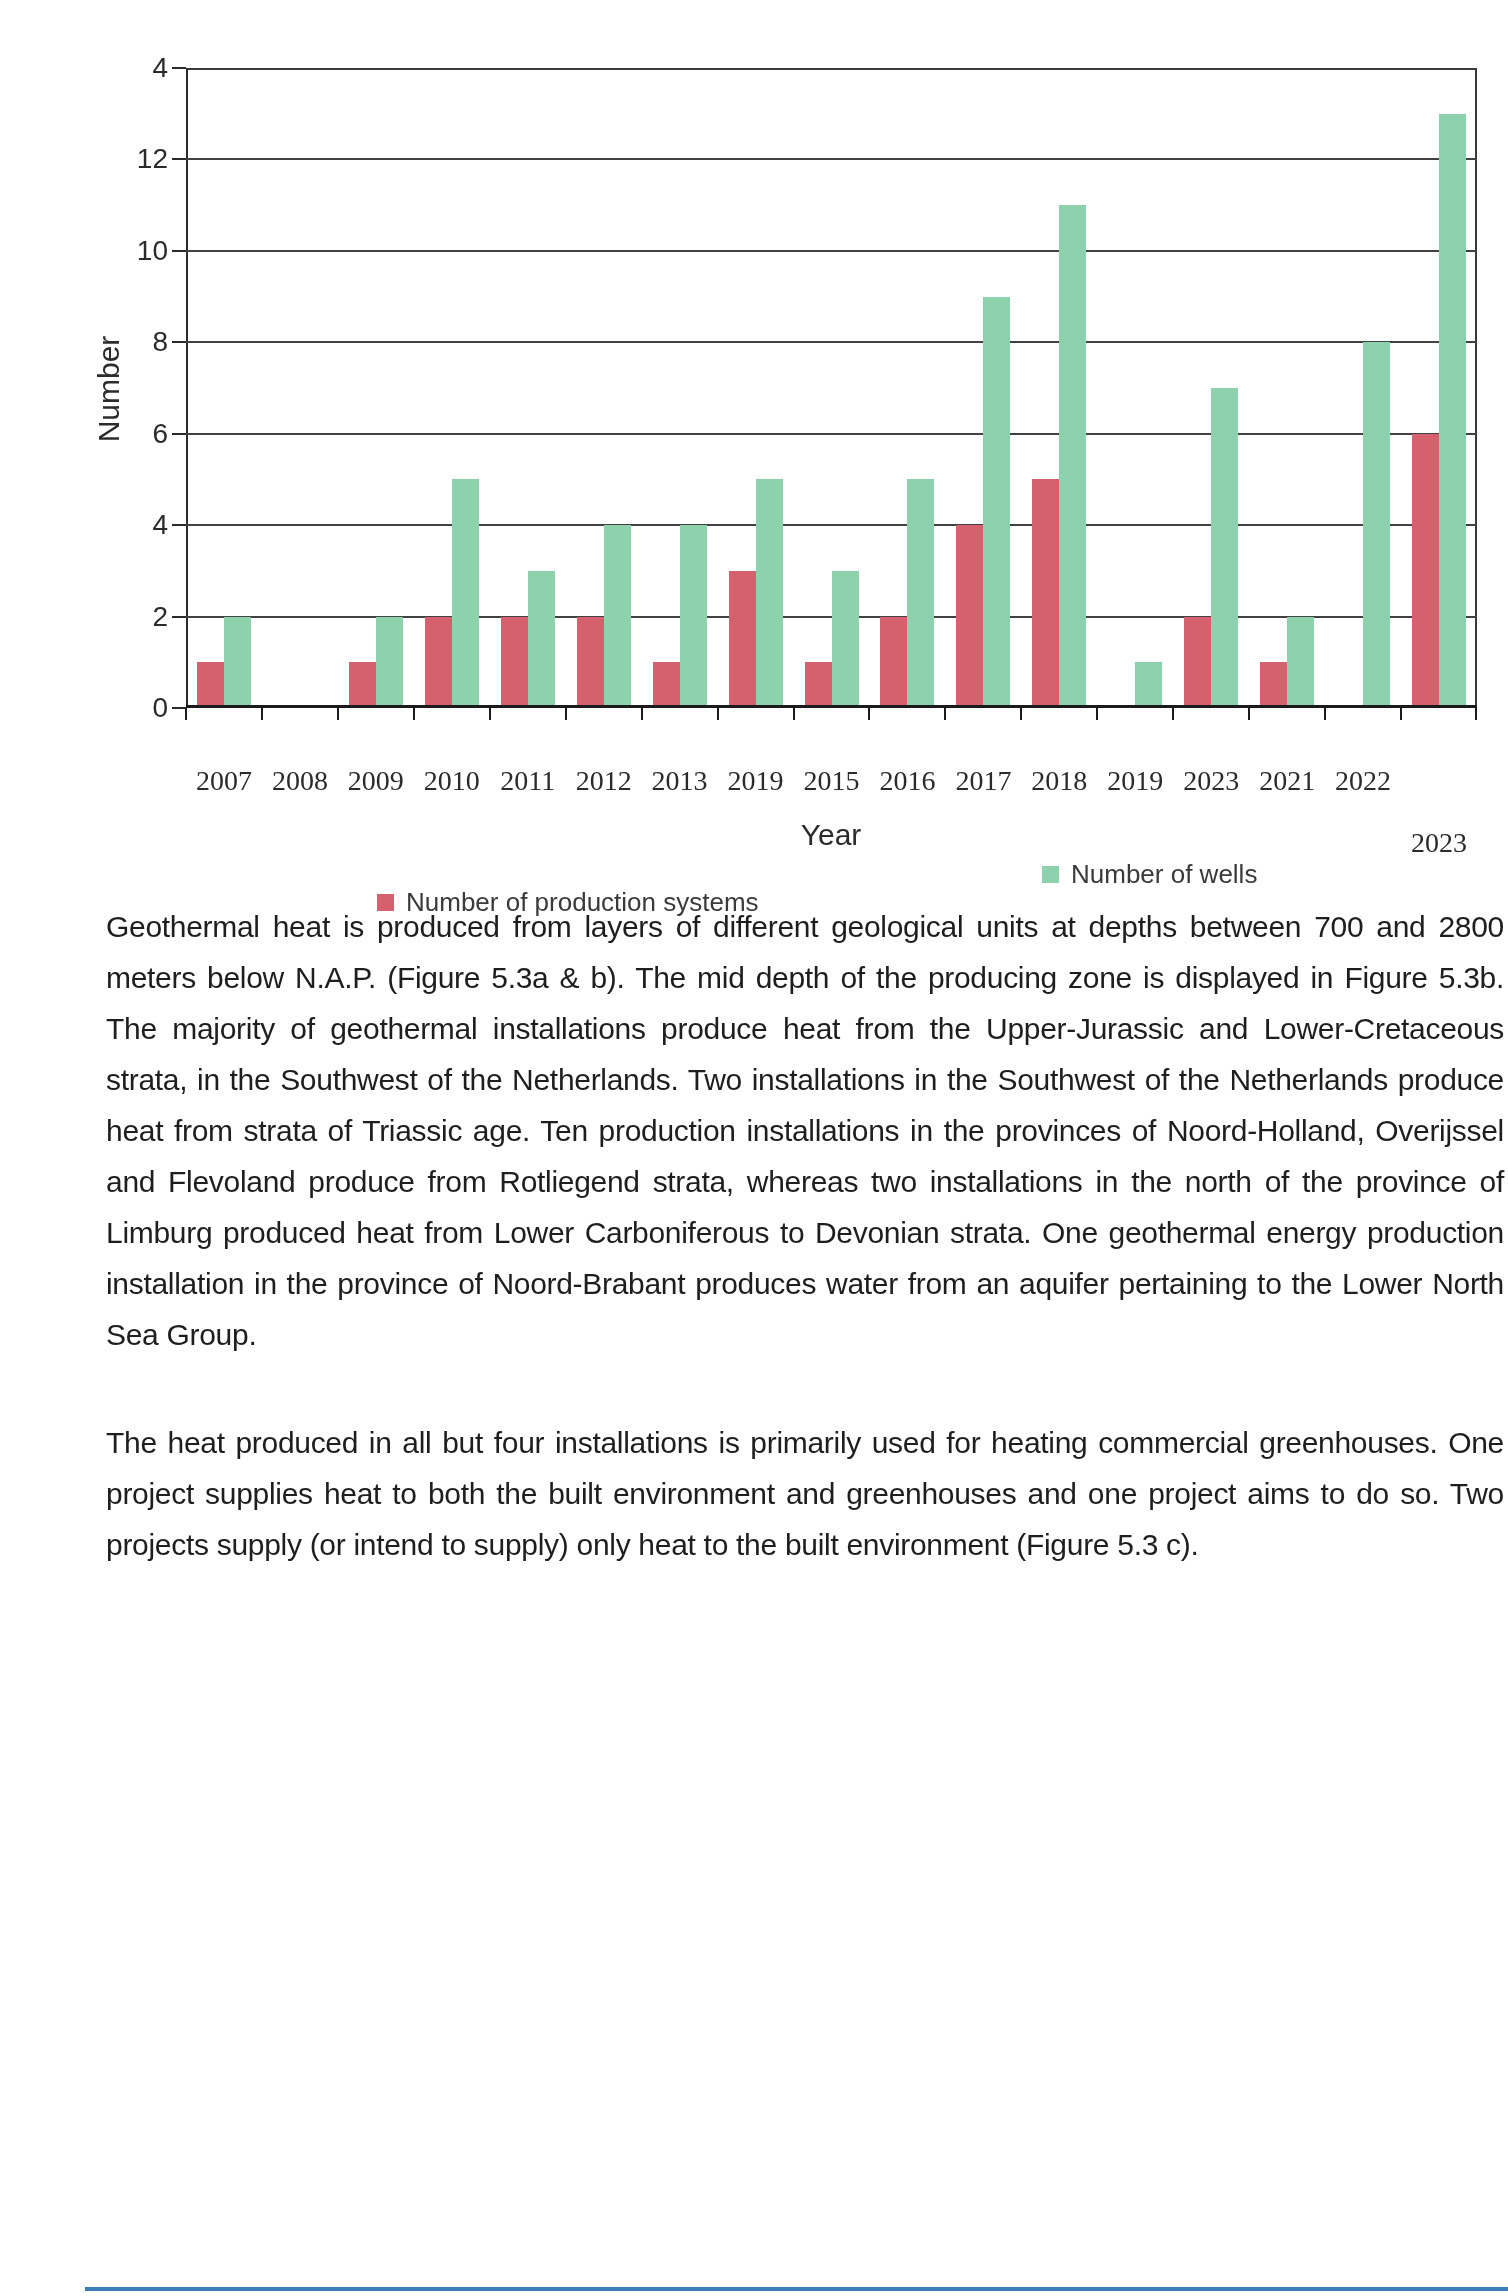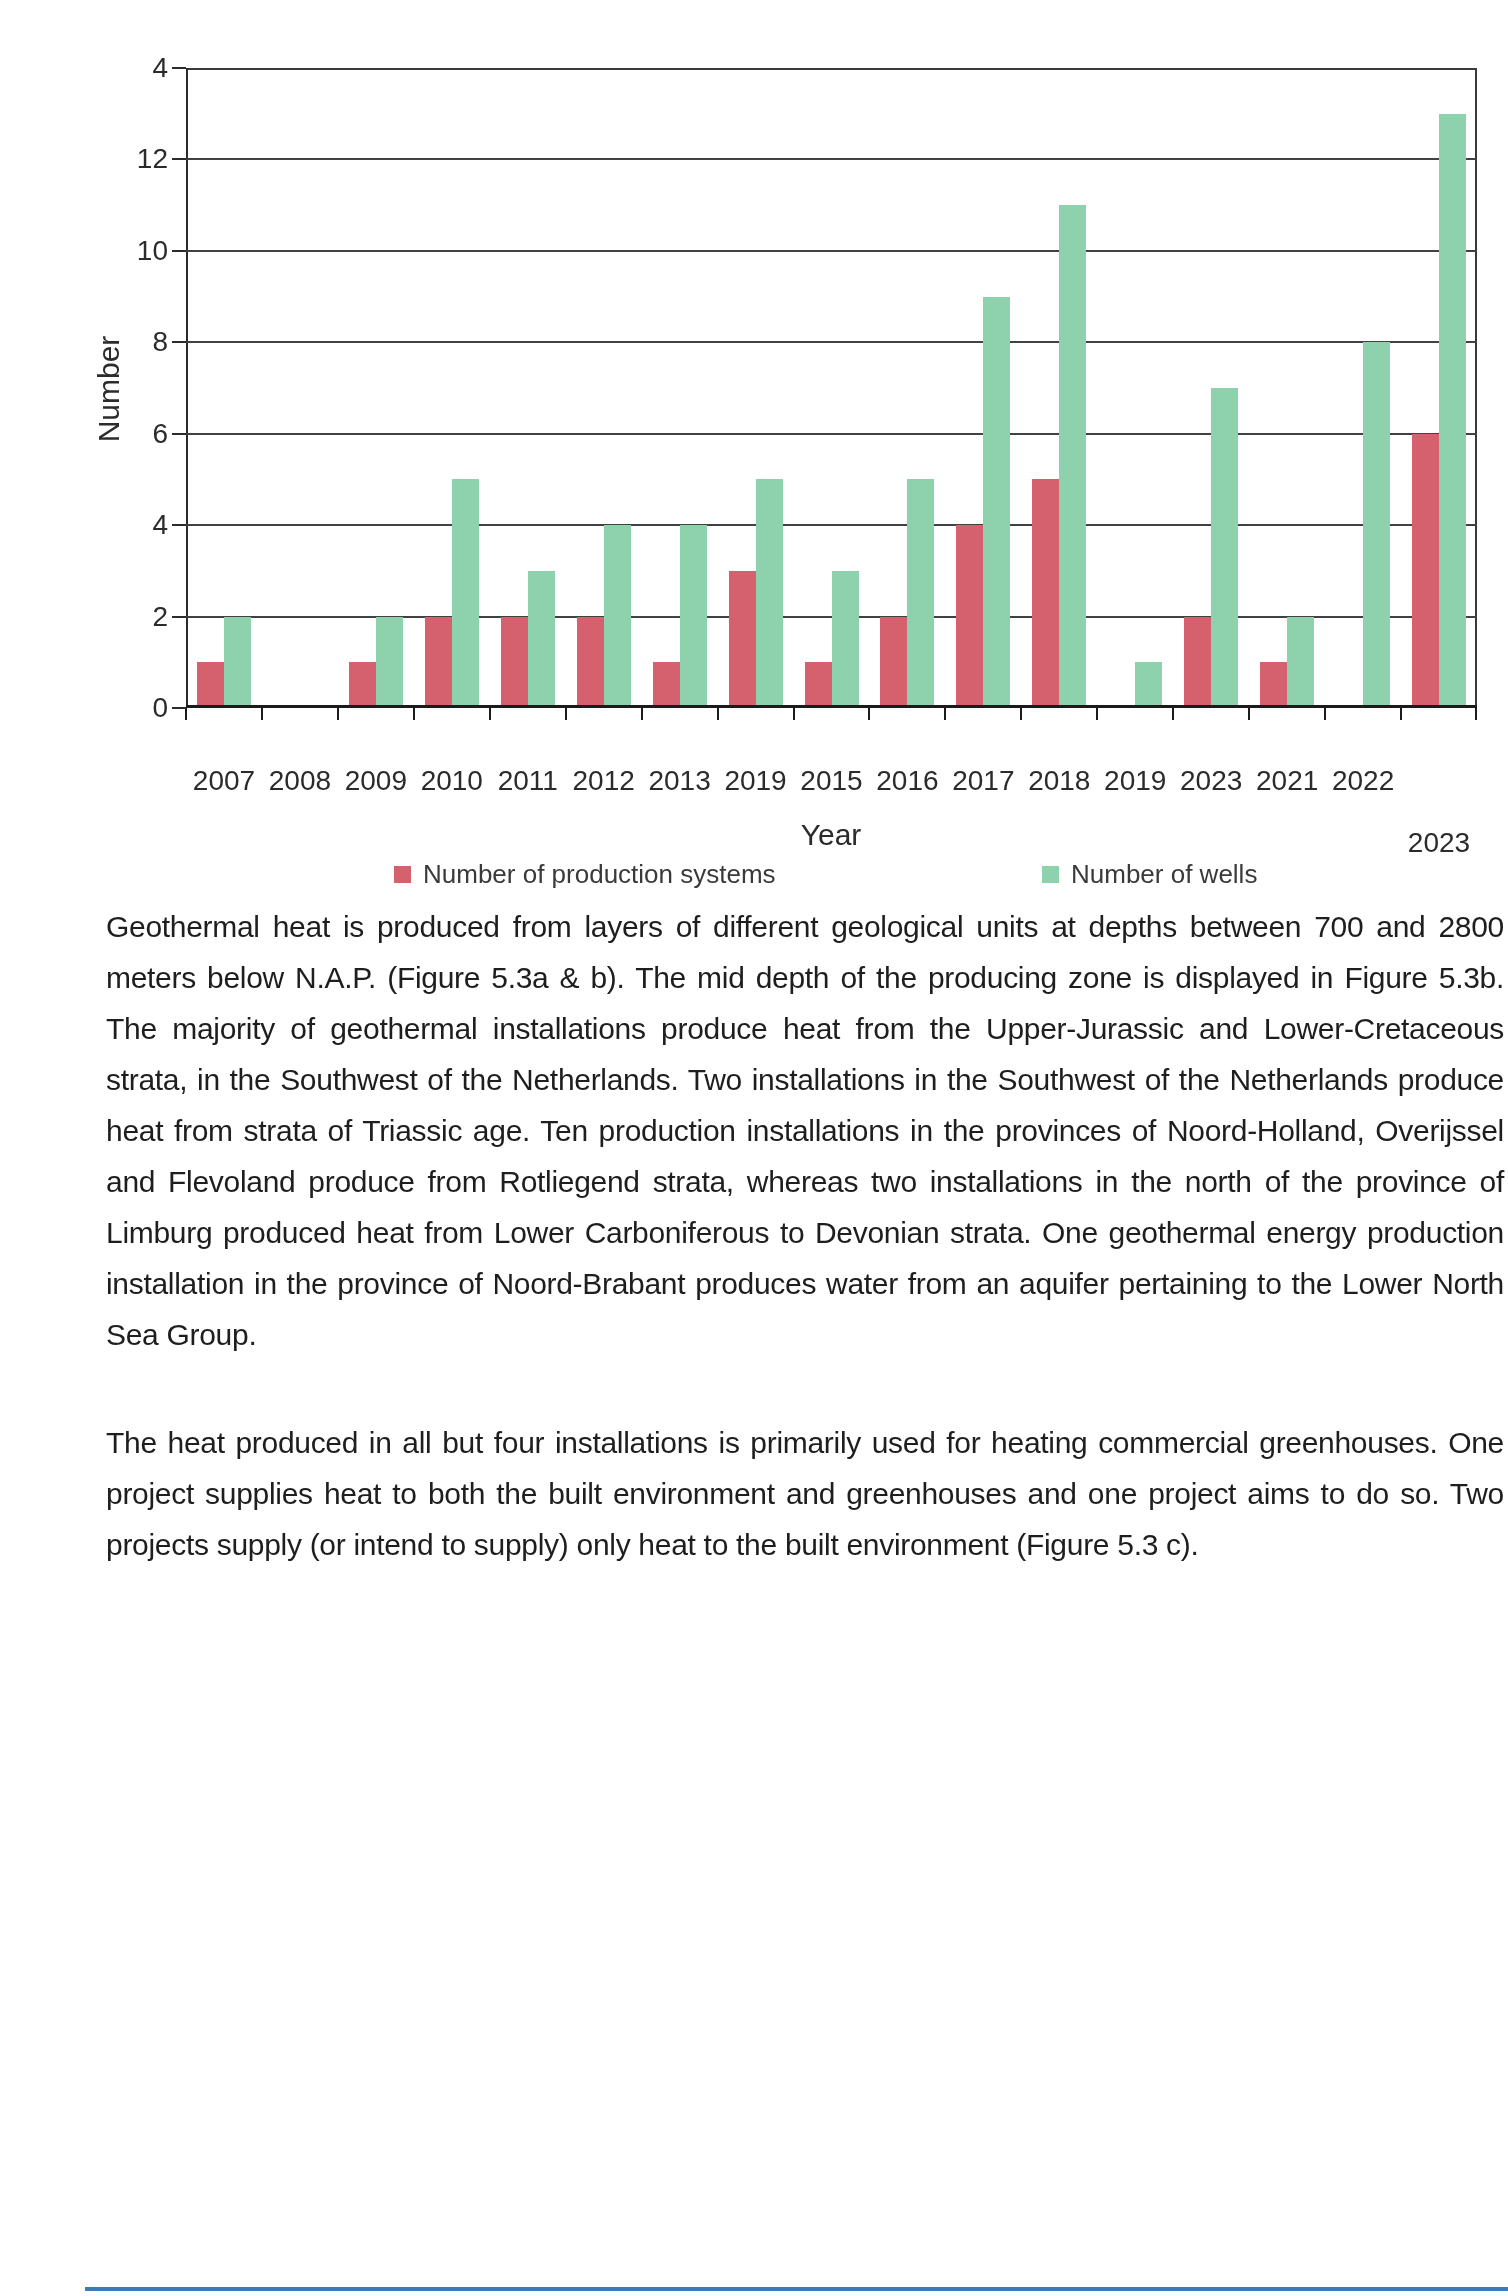--- a/index.html
+++ b/index.html
@@ -15,21 +15,21 @@
   .plot{position:absolute;left:186px;top:68px;width:1291px;height:640px;}
   .plot .frame-top   {position:absolute;left:0;top:0;width:100%;height:2px;background:#3a3a3a;}
   .plot .frame-right {position:absolute;right:0;top:0;width:2px;height:100%;background:#3a3a3a;}
   .plot .frame-left  {position:absolute;left:0;top:0;width:2px;height:100%;background:#2b2b2b;}
   .plot .frame-bottom{position:absolute;left:0;bottom:0;width:100%;height:3px;background:#1b1b1b;z-index:3;}
   .gridline{position:absolute;left:0;width:100%;height:2px;background:#414141;z-index:0;}
   .bar{position:absolute;bottom:0;z-index:2;}
   .ytick{position:absolute;width:14px;height:2px;background:#2b2b2b;}
   .xtick{position:absolute;width:2px;height:12px;background:#1b1b1b;}
   .ylabel{position:absolute;width:60px;text-align:right;font-size:28px;line-height:30px;color:#2b2b2b;}
-  .xlabel{position:absolute;width:90px;text-align:center;font-size:28px;line-height:30px;color:#2b2b2b;}
+  .xlabel{position:absolute;width:90px;text-align:center;font-size:28px;line-height:30px;color:#2b2b2b;font-family:Liberation Serif, serif;}
   .axis-title-y{
     position:absolute;left:43px;top:373px;width:130px;height:32px;
     transform:rotate(-90deg);transform-origin:center;
     font-size:30px;text-align:center;color:#2b2b2b;
   }
   .axis-title-x{
     position:absolute;left:731px;top:818px;width:200px;
     font-size:30px;text-align:center;color:#2b2b2b;
   }
   .legend{position:absolute;left:0;top:860px;width:100%;height:30px;}
@@ -154,21 +154,21 @@
         <div class="xlabel" style="left: 1090.26px; top: 766px;">2019</div>
         <div class="xlabel" style="left: 1166.21px; top: 766px;">2023</div>
         <div class="xlabel" style="left: 1242.15px; top: 766px;">2021</div>
         <div class="xlabel" style="left: 1318.09px; top: 766px;">2022</div>
         <div class="xlabel" style="left: 1394.03px; top: 812px; margin-top: 16px;">2023</div>
       </div>
 
     <div class="axis-title-x">Year</div>
 
     <div class="legend">
-      <div class="legend-item" style="left:394px;">
+      <div class="legend-item" style="left:377px;margin-top:28px;">
         <span class="swatch" id="swatch0" style="background: rgb(213, 97, 110);"></span>
         <span class="legend-text">Number of production systems</span>
       </div>
       <div class="legend-item" style="left:1042px;">
         <span class="swatch" id="swatch1" style="background: rgb(141, 210, 172);"></span>
         <span class="legend-text">Number of wells</span>
       </div>
     </div>
   </div>
 

